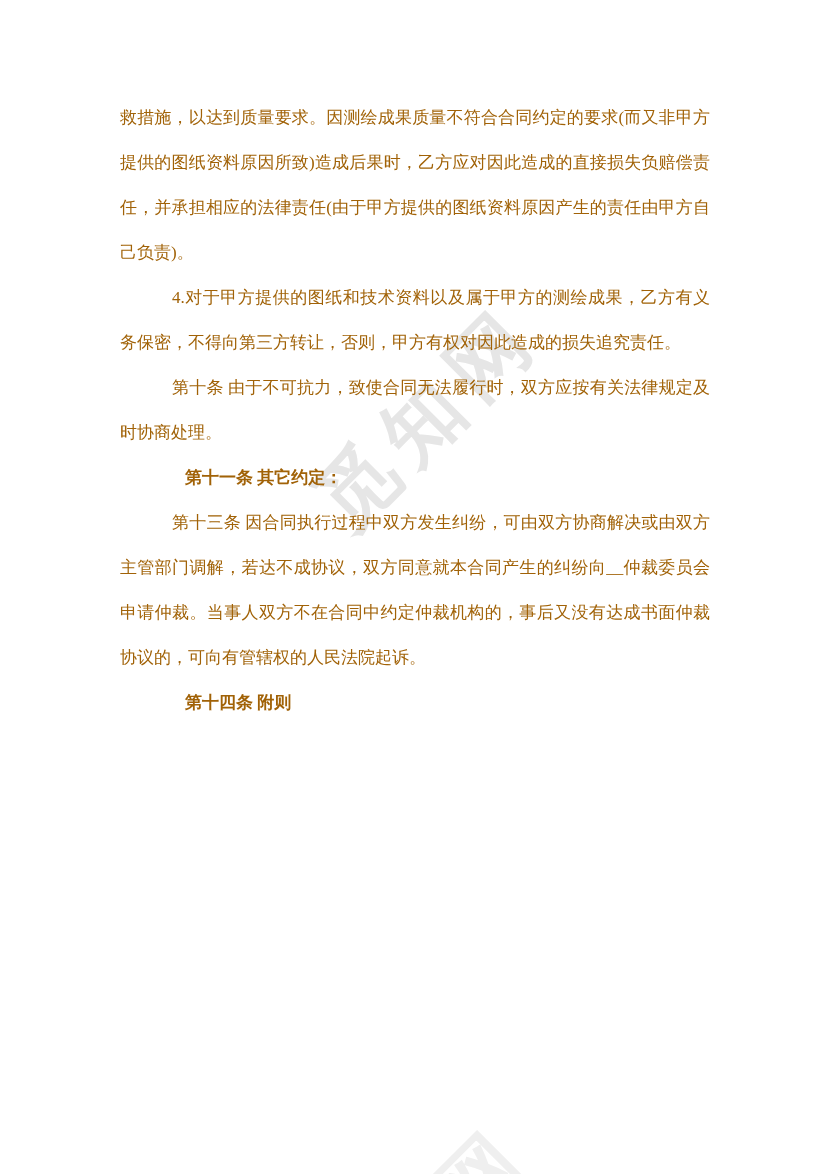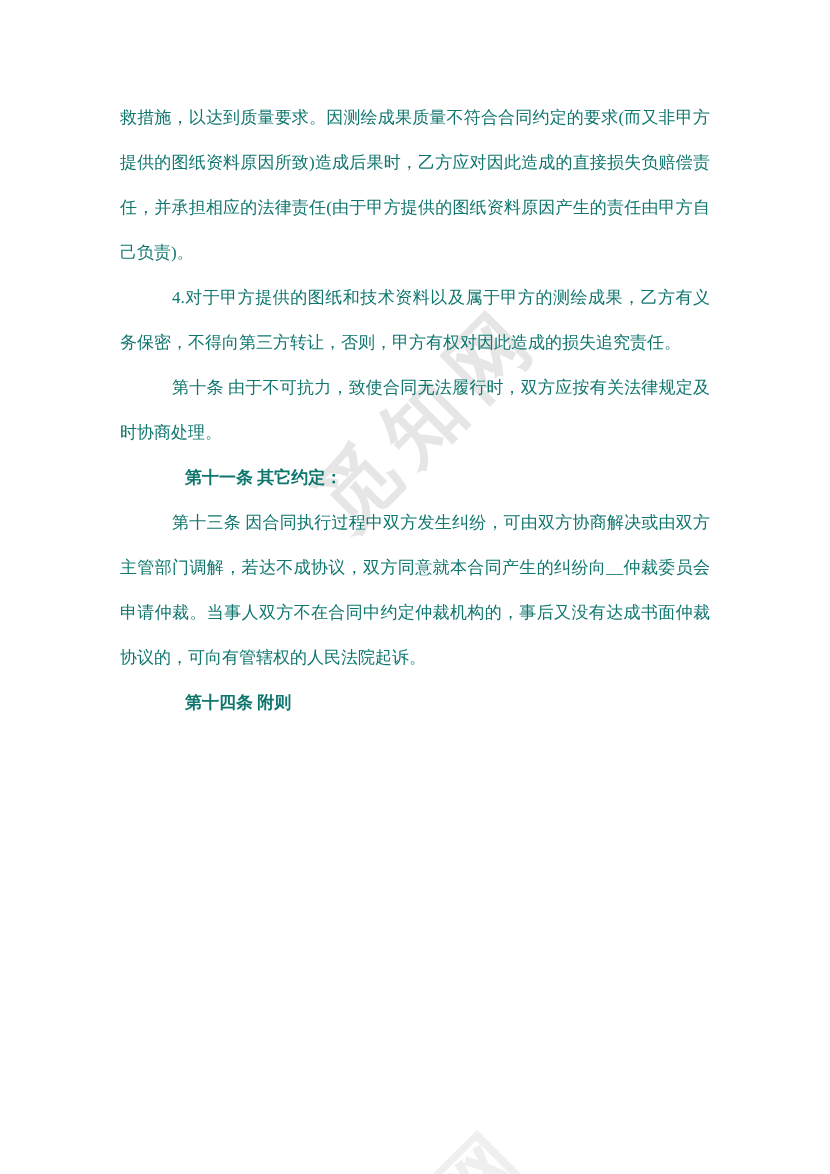--- a/index.html
+++ b/index.html
@@ -33,21 +33,21 @@
   .watermark-bottom {
     left: 420px;
     top: 1238px;
     color: #efefef;
   }
   .content {
     position: absolute;
     left: 120px;
     top: 95px;
     width: 590px;
-    color: #0f766e;
+    color: #a16207;
     font-size: 17px;
     line-height: 45px;
     text-align: justify;
     text-justify: inter-ideograph;
   }
   .content p {
     margin: 0;
     padding: 0;
   }
   .ind-0 { text-indent: 0; }

